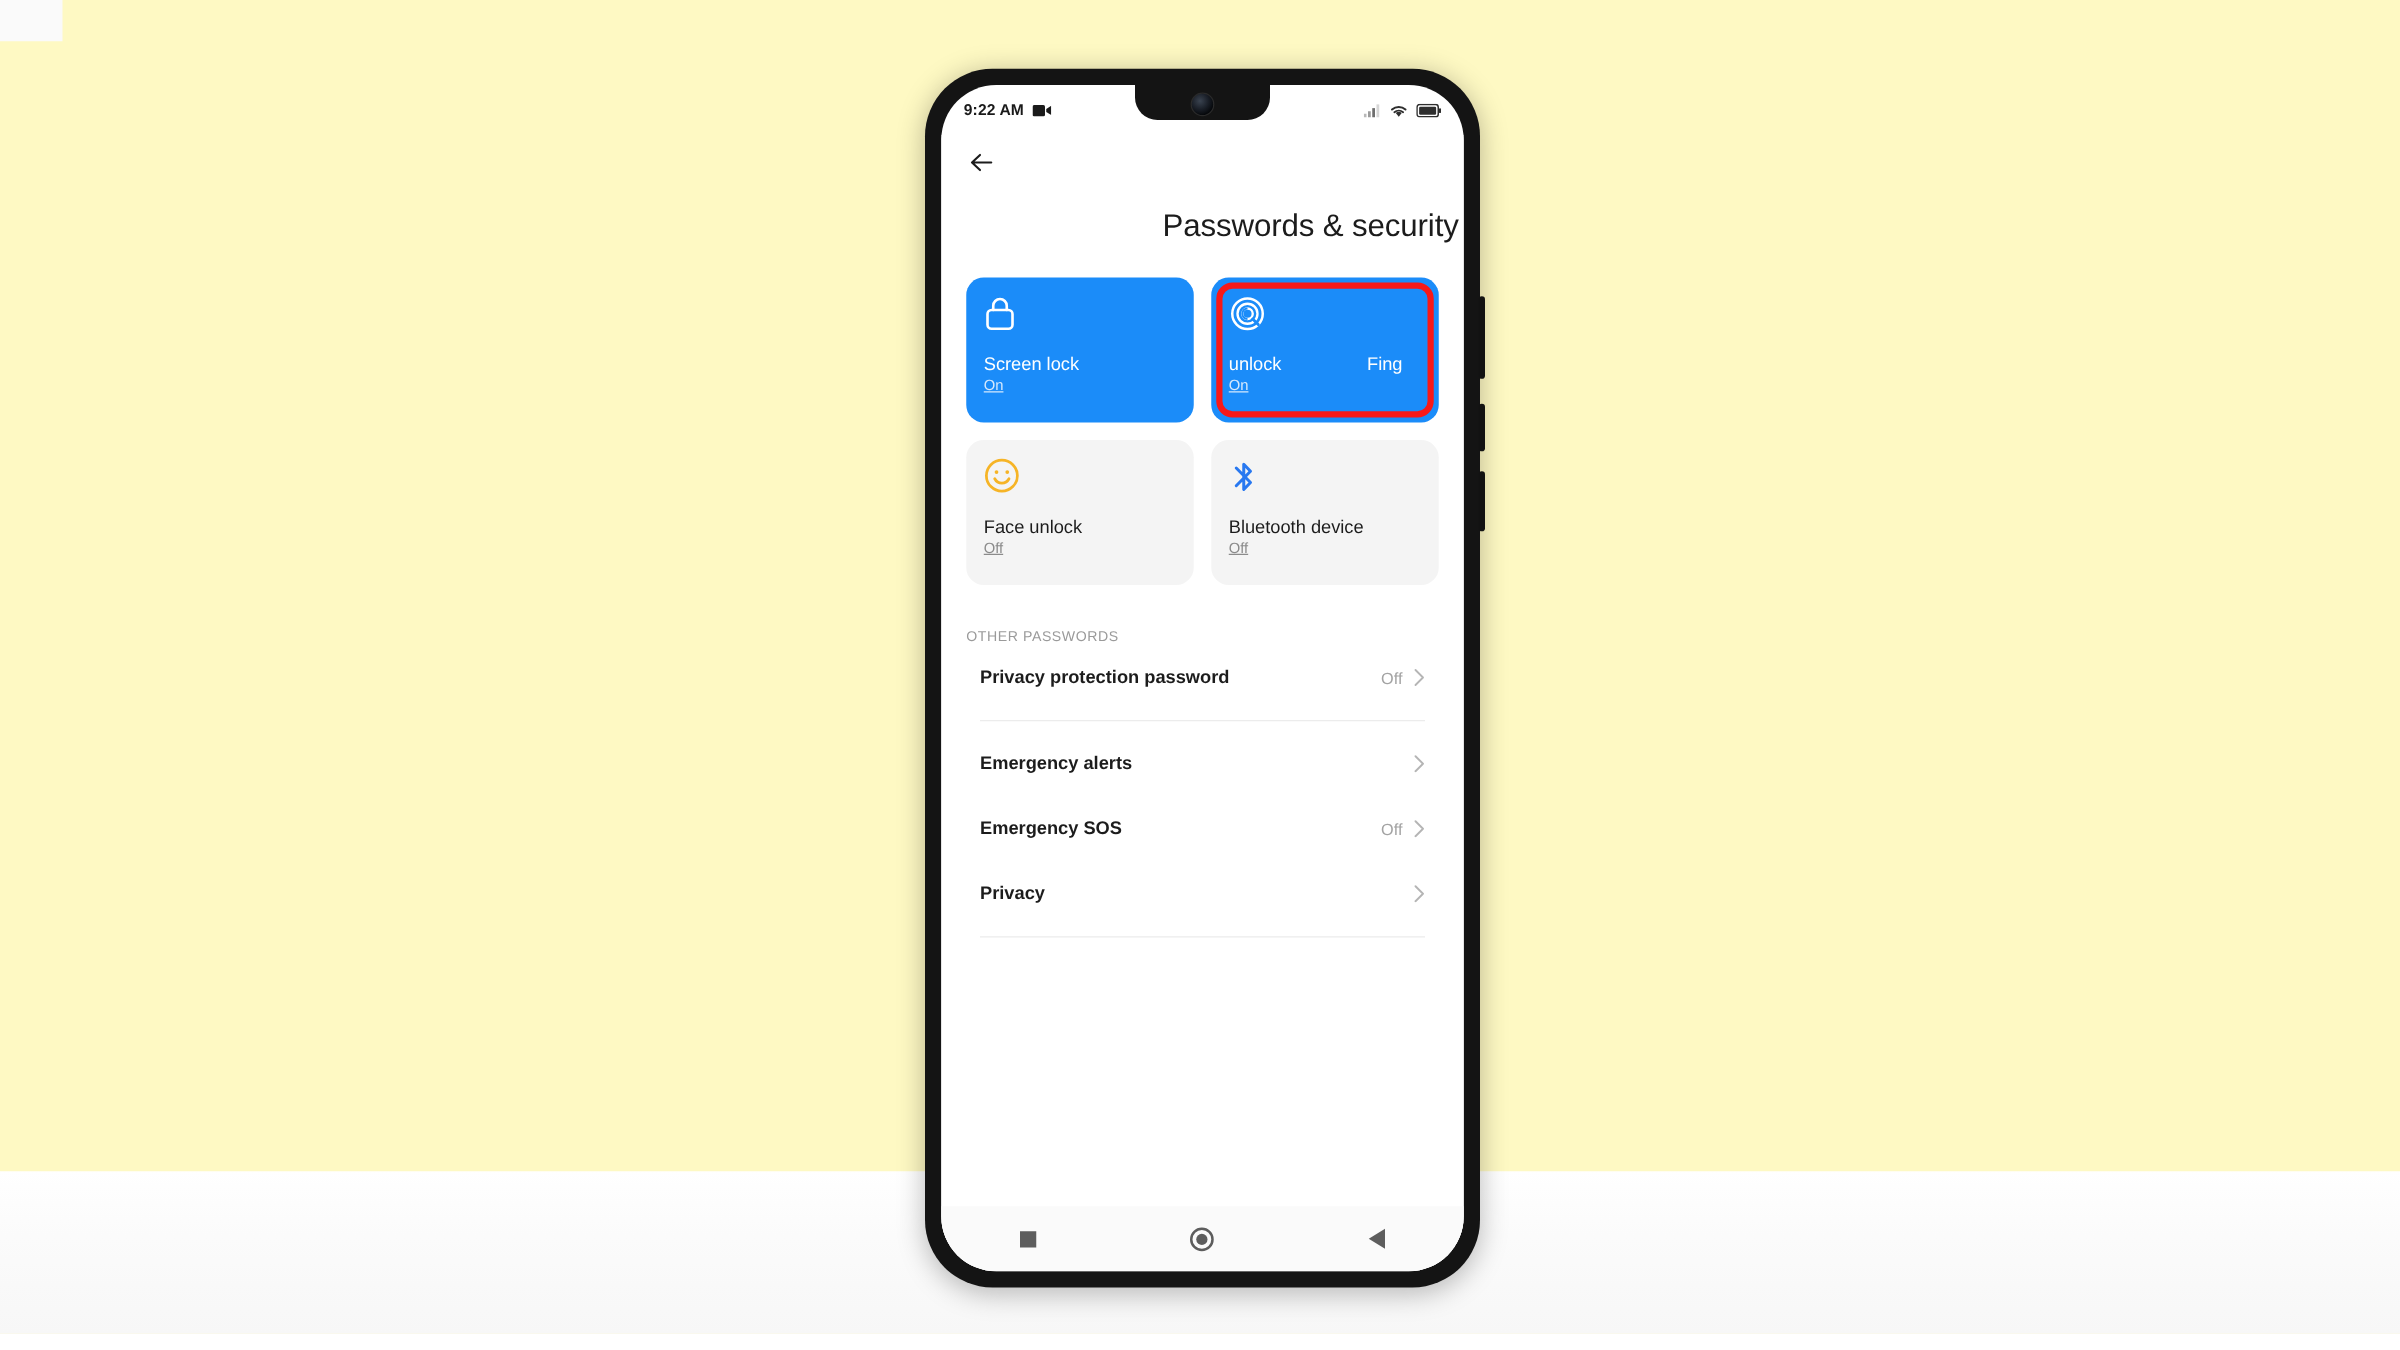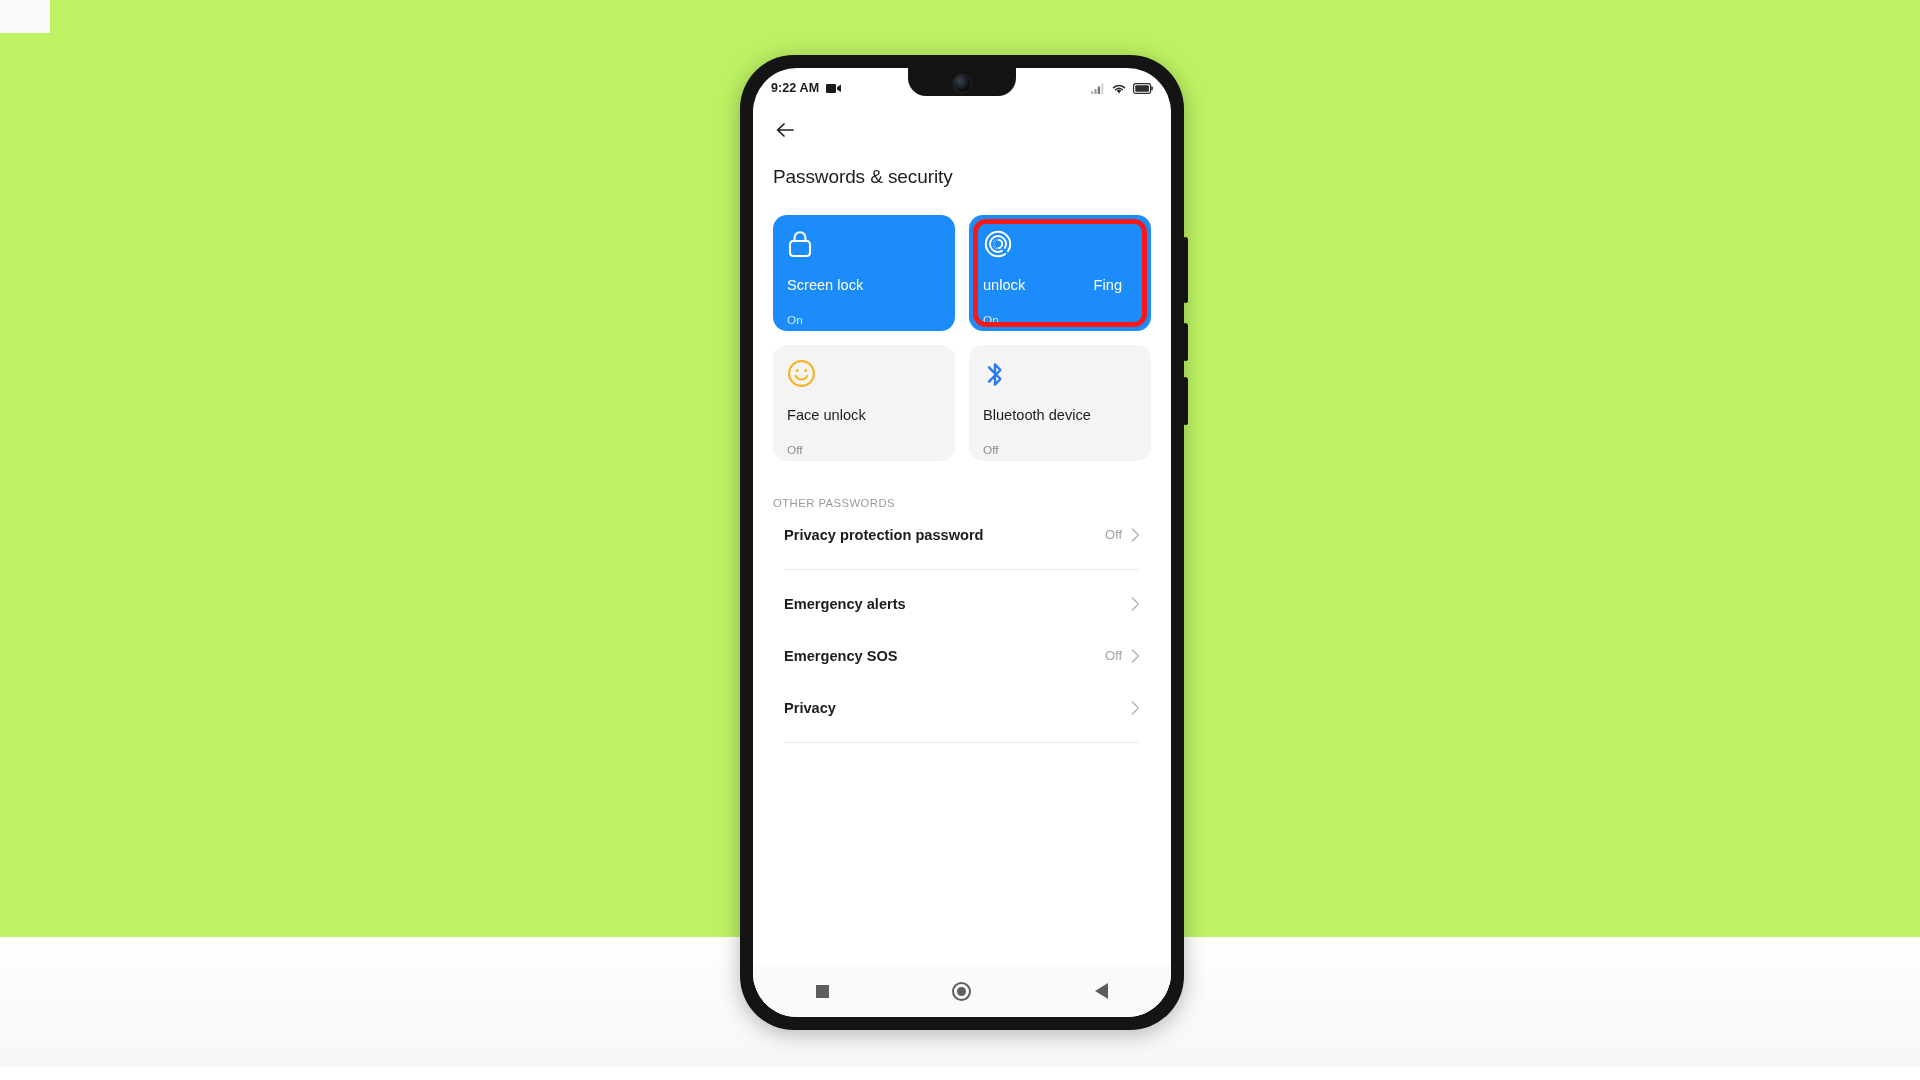--- a/index.html
+++ b/index.html
@@ -3,21 +3,21 @@
 <meta charset="utf-8">
 <style>
   * { box-sizing: border-box; margin: 0; padding: 0; }
   html, body {
     width: 1920px; height: 1080px;
     background: #ffffff;
     font-family: "Liberation Sans", sans-serif;
     overflow: hidden;
   }
 
-  #root { position: relative; width: 1920px; height: 1067px; background: #bef264; }
+  #root { position: relative; width: 1920px; height: 1067px; background: #fef9c3; }
 
   
   .corner-artifact {
     position: absolute; left: 0; top: 0; width: 50px; height: 33px;
     background: #fafafa;
   }
   
   .page-wash {
     position: absolute; left: 0; bottom: 0; width: 1920px; height: 130px;
     background: linear-gradient(to bottom, #ffffff 0%, #fbfbfb 40%, #f7f7f7 100%);
@@ -80,22 +80,22 @@
 
   
   .app {
     position: absolute; left: 0; top: 40px;
     width: 418px; height: 909px; background: #fff;
   }
   .backbar { height: 44px; display: flex; align-items: center; padding-left: 20px; }
   .back-arrow { width: 24px; height: 24px; cursor: pointer; }
 
   .page-title {
-    font-size: 19px; font-weight: 300; color: #1c1c1c;
-    padding: 14px 24px 0 20px; letter-spacing: -.1px; line-height: 1.2;
+    font-size: 25px; font-weight: 300; color: #1c1c1c;
+    padding: 14px 4px 0 20px; letter-spacing: -.1px; line-height: 1.2; text-align: right;
   }
 
   .card-grid {
     display: grid; grid-template-columns: 1fr 1fr;
     gap: 14px; padding: 26px 20px 0 20px;
   }
   .card {
     position: relative;
     height: 116px; border-radius: 14px;
     padding: 14px 29px 0 14px;
@@ -104,21 +104,21 @@
   .card.on   { background: #1b8cf9; }
   .card.off  { background: #f4f4f4; }
 
   .card-icon { height: 34px; display: flex; align-items: flex-start; }
   .card-title {
     font-size: 14.6px; margin-top: 14px;
     white-space: nowrap;
   }
   .card.on .card-title { color: #ffffff; }
   .card.off .card-title { color: #1c1c1c; }
-  .card-sub { font-size: 11.8px; margin-top: 20px; }
+  .card-sub { font-size: 11.8px; margin-top: 1px; text-decoration: underline; }
   .card.on .card-sub { color: #d6e9fd; }
   .card.off .card-sub { color: #8b8b8b; }
 
   
   .card-title.marquee { display: flex; justify-content: space-between; gap: 34px; }
   .card-title.marquee span { white-space: nowrap; }
 
   .highlight-ring {
     position: absolute; left: 4px; top: 4px; right: 4px; bottom: 4px;
     border: 5px solid #f81818; border-radius: 13px;

